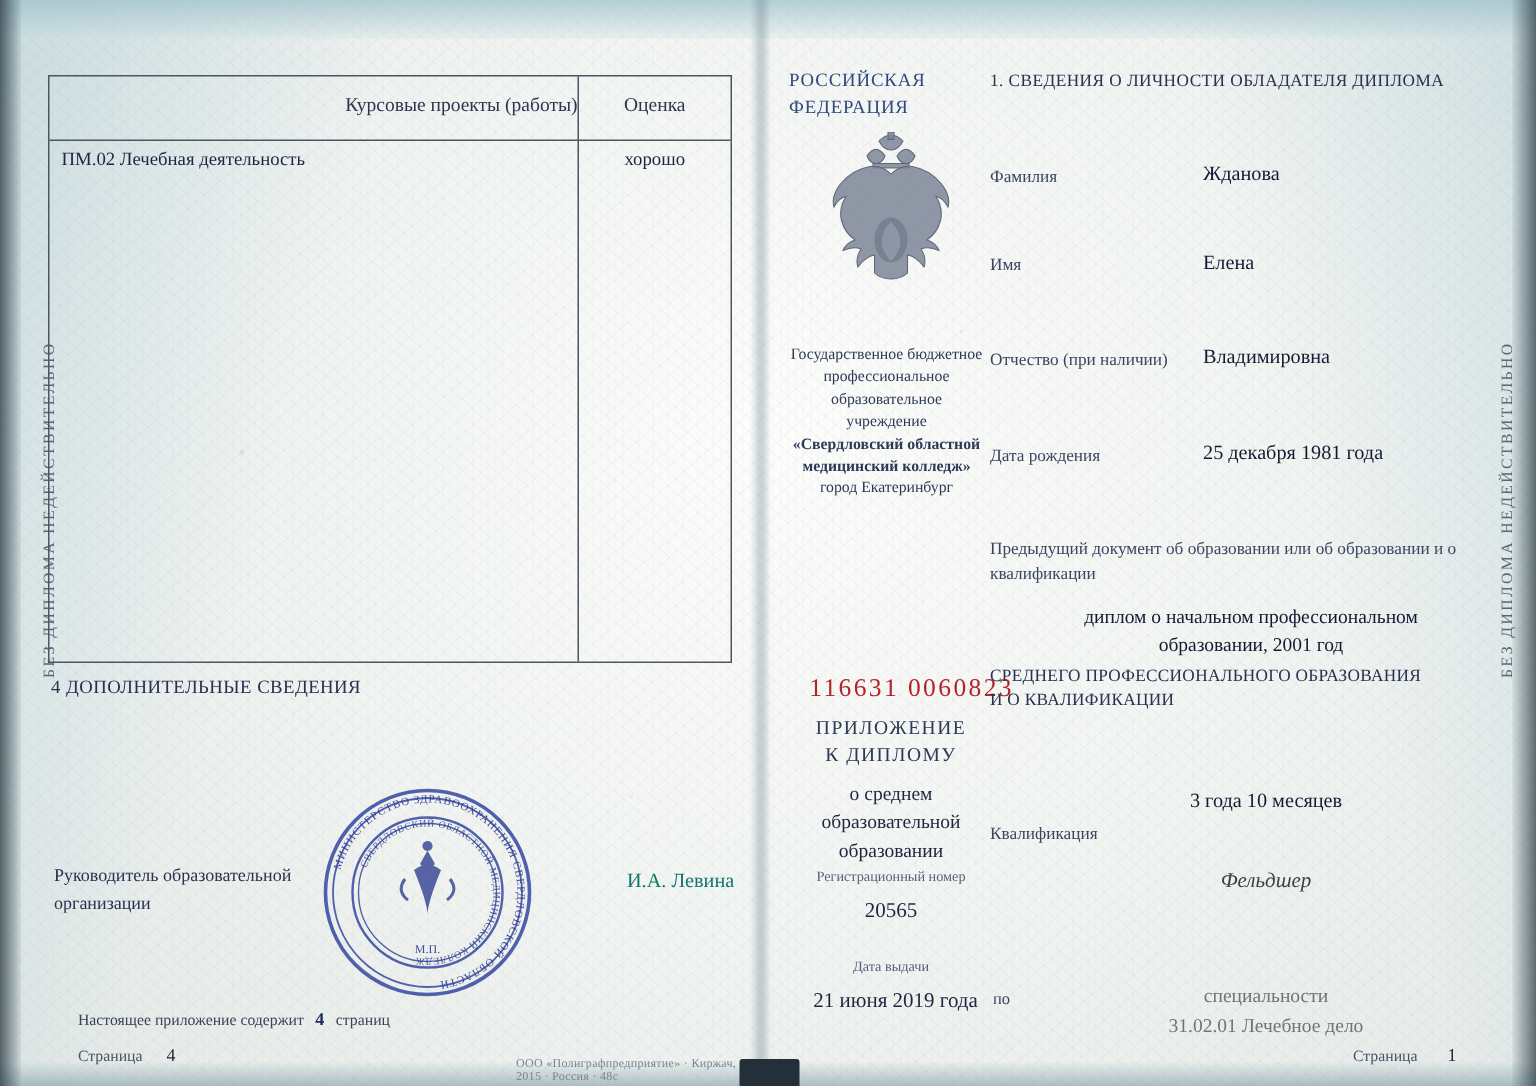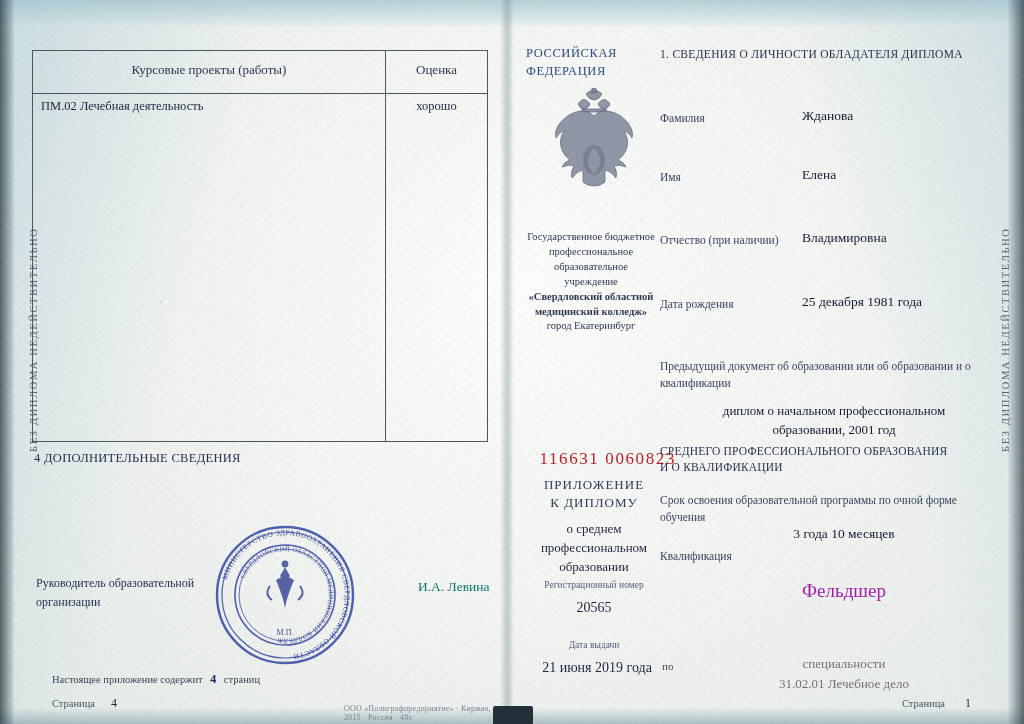--- a/index.html
+++ b/index.html
@@ -100,21 +100,21 @@
     border-bottom: 1px solid #4b5563;
   }
   .tbl-col-div {
     position: absolute;
     left: 352px; top: 0; width: 1px; height: 390px;
     background: #4b5563;
   }
   .th-left {
     position: absolute;
     left: 0; top: 11px; width: 352px;
-    text-align: center;
+    text-align: right;
     font-size: 13px;
     color: #2e3550;
   }
   .th-right {
     position: absolute;
     left: 353px; top: 11px; width: 101px;
     text-align: center;
     font-size: 13px;
     color: #2e3550;
   }
@@ -344,22 +344,23 @@
     position: absolute;
     left: 146px; top: 524px;
     font-size: 11.5px;
     color: #3b4560;
   }
   .qual-value {
     position: absolute;
     left: 180px; top: 554px;
     width: 300px;
     text-align: center;
-    font-size: 19px;
-    color: #a21caf;
+    font-size: 14px;
+    color: #404040;
+    font-style: italic;
   }
   .po-label {
     position: absolute;
     left: 148px; top: 634px;
     font-size: 11px;
     color: #3b4560;
   }
   .spec-value {
     position: absolute;
     left: 180px; top: 628px;
@@ -515,21 +516,21 @@
 
     <div class="serial">116631  0060823</div>
 
     <div class="appendix">
       <div>ПРИЛОЖЕНИЕ</div>
       <div>К ДИПЛОМУ</div>
     </div>
 
     <div class="appendix-sub">
       <div>о среднем</div>
-      <div>профессиональном</div>
+      <div>образовательной</div>
       <div>образовании</div>
     </div>
 
     <div class="reg-label">Регистрационный номер</div>
     <div class="reg-value">20565</div>
     <div class="issue-label">Дата выдачи</div>
     <div class="issue-value">21 июня 2019 года</div>
 
     <div class="sec1-title">1. СВЕДЕНИЯ О ЛИЧНОСТИ ОБЛАДАТЕЛЯ ДИПЛОМА</div>
 
@@ -549,21 +550,20 @@
     <div class="prev-doc-value">
       <div>диплом о начальном профессиональном</div>
       <div>образовании, 2001 год</div>
     </div>
 
     <div class="sec2-title">
       <div>СРЕДНЕГО ПРОФЕССИОНАЛЬНОГО ОБРАЗОВАНИЯ</div>
       <div>И О КВАЛИФИКАЦИИ</div>
     </div>
 
-    <div class="term-label">Срок освоения образовательной программы по очной форме обучения</div>
     <div class="term-value">3 года 10 месяцев</div>
 
     <div class="qual-label">Квалификация</div>
     <div class="qual-value">Фельдшер</div>
 
     <div class="po-label">по</div>
     <div class="spec-value">
       <div>специальности</div>
       <div>31.02.01 Лечебное дело</div>
     </div>

